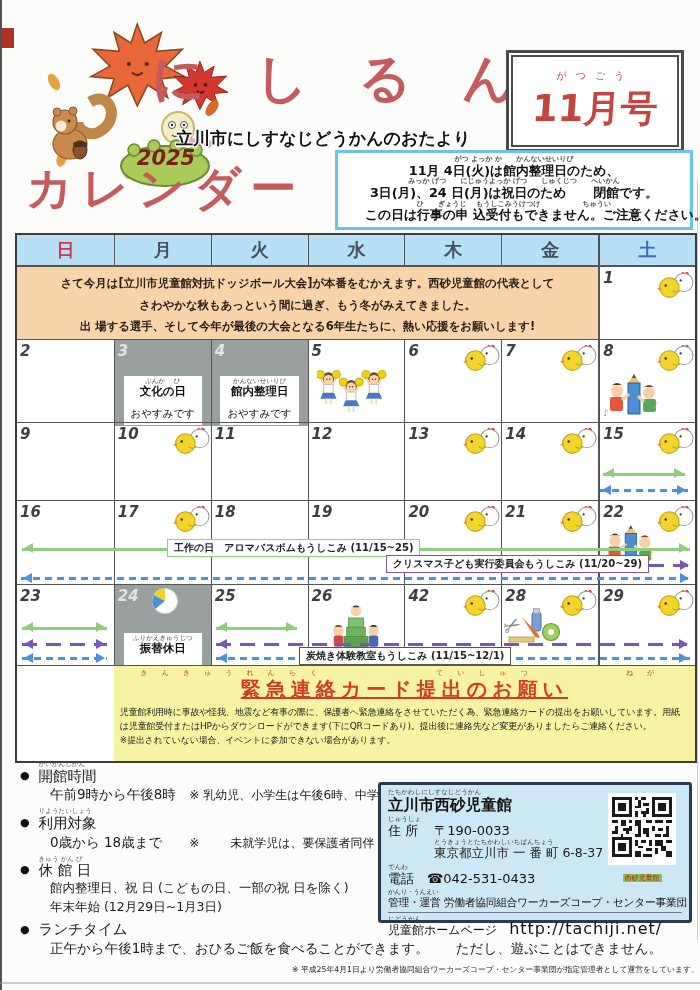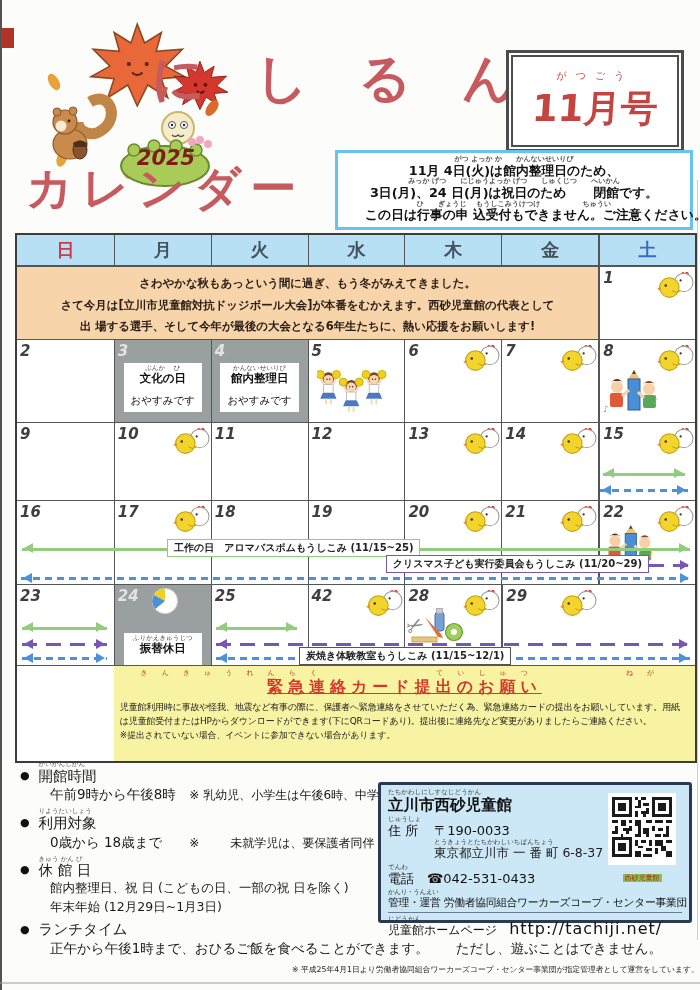--- a/index.html
+++ b/index.html
@@ -48,21 +48,21 @@
   .week.r3{height:77px;}
   .week.r4{height:83px;}
   .week.r5{height:80px;}
   .week.r6{height:95px;}
   .cell{position:relative;border-left:1px solid #555;padding:1px 3px;box-sizing:border-box;}
   .cell:first-child{border-left:none;}
   .bl2{border-left-width:2px;}
   .dnum{font-size:15px;font-weight:bold;font-style:italic;color:#3f3f3f;line-height:1.1;}
   .gray{background:#9aa0a0;}
   .gray .dnum{color:#e3e3e3;}
-  .hbox{background:#fff;width:85%;margin:3px auto 0;text-align:center;padding:2px 1px 4px;color:#111;}
+  .hbox{background:#fff;width:85%;margin:16px auto 0;text-align:center;padding:2px 1px 4px;color:#111;}
   .hbox .fg{font-size:6.5px;color:#444;line-height:1;}
   .hbox .ht{font-size:11.5px;font-weight:bold;line-height:1.2;}
   .hbox .hn{font-size:10.5px;margin-top:9px;}
   .msg{grid-column:1/7;background:#f8d4ab;text-align:center;padding-top:6px;}
   .msg .ml{font-size:11.4px;font-weight:bold;color:#2a2018;line-height:1.9;white-space:nowrap;}
   .chick{position:absolute;top:2px;right:1px;width:37px;height:30px;}
   .icon-center{display:block;margin:4px auto 0;}
 
   
   .arr{position:absolute;z-index:2;}
@@ -78,21 +78,21 @@
   .arr.b::after{right:-3px;top:-4px;border-left:9px solid #4b93d9;}
   .arr-label{position:absolute;z-index:3;background:#fff;font-size:10px;font-weight:bold;color:#222;
              padding:1px 6px;white-space:nowrap;}
   .arr-label.g{border:1.5px solid #92cc7e;}
   .arr-label.p{border:1.5px solid #7657b5;}
   .arr-label.b{border:1.5px solid #555;}
 
   
   .emergency{grid-column:2/8;background:#f8f3a3;padding:4px 6px;box-sizing:border-box;border-left:1px solid #555;}
   .em-fg{text-align:center;font-size:7px;color:#c04030;letter-spacing:14px;line-height:1;}
-  .em-title{text-align:center;font-size:16px;font-weight:bold;color:#d43a28;letter-spacing:5px;
+  .em-title{text-align:center;font-size:20px;font-weight:bold;color:#d43a28;letter-spacing:5px;
             text-decoration:underline;line-height:1.25;margin-bottom:3px;white-space:nowrap;}
   .em-body{font-size:9px;letter-spacing:-0.2px;line-height:1.6;color:#181818;white-space:nowrap;}
   .em-note{font-size:8.8px;margin-top:1px;color:#181818;}
 
   
   .info{position:absolute;left:20px;top:757px;width:665px;}
   .sec-head{display:flex;align-items:flex-end;gap:9px;margin-top:4px;}
   .bullet{font-size:11px;line-height:1.6;color:#111;}
   .head-wrap{line-height:1;}
   .head-wrap .fg{font-size:6.5px;color:#555;line-height:1;}
@@ -254,20 +254,21 @@
 
   <div class="title-main">にしるん</div>
 
   <div class="issue-box">
     <div class="issue-inner">
       <div class="issue-fg">がつごう</div>
       <div class="issue-txt">11月号</div>
     </div>
   </div>
 
+  <div class="subtitle">立川市にしすなじどうかんのおたより</div>
   <div class="cal-word">カレンダー</div>
 
   <div class="notice">
     <div class="fg">がつ よっか か　　かんないせいりび</div>
     <div class="ln">11月 4日(火)は館内整理日のため、</div>
     <div class="fg">みっか げつ　　にじゅうよっか げつ　　しゅくじつ　　へいかん</div>
     <div class="ln"><span>3日(月)、24 日(月)は祝日のため</span><span class="u">閉館</span><span>です。</span></div>
     <div class="fg">ひ　　ぎょうじ　 もうしこみうけつけ　　　　　　ちゅうい</div>
     <div class="ln"><span class="u">この日は行事の申 込受付もできません。</span><span>ご注意ください。</span></div>
   </div>
@@ -279,22 +280,22 @@
       <div class="wd">月</div>
       <div class="wd">火</div>
       <div class="wd">水</div>
       <div class="wd">木</div>
       <div class="wd">金</div>
       <div class="wd sat">土</div>
     </div>
 
     <div class="week r1">
       <div class="cell msg">
+        <div class="ml">さて今月は[立川市児童館対抗ドッジボール大会]が本番をむかえます。西砂児童館の代表として</div>
         <div class="ml">さわやかな秋もあっという間に過ぎ、もう冬がみえてきました。</div>
-        <div class="ml">さて今月は[立川市児童館対抗ドッジボール大会]が本番をむかえます。西砂児童館の代表として</div>
         <div class="ml">出 場する選手、そして今年が最後の大会となる6年生たちに、熱い応援をお願いします!</div>
       </div>
       <div class="cell bl2">
         <span class="dnum">1</span>
         <svg class="chick" viewBox="0 0 36 29">
             <use href="#g-chick"></use>
           </svg>
       </div>
     </div>
 
@@ -422,20 +423,26 @@
         <svg style="position:absolute;left:36px;top:2px" width="28" height="28" viewBox="0 0 30 30">
             <use href="#g-ball"></use>
           </svg>
         <div class="hbox" style="margin-top:28px">
           <div class="fg">ふりかえきゅうじつ</div>
           <div class="ht">振替休日</div>
           <div class="hn">おやすみです</div>
         </div>
       </div>
       <div class="cell"><span class="dnum">25</span></div>
+      <div class="cell">
+        <span class="dnum">26</span>
+        <svg class="icon-center" style="margin-top:0" width="50" height="50" viewBox="0 0 52 54">
+            <use href="#g-craft"></use>
+          </svg>
+      </div>
       <div class="cell">
         <span class="dnum">42</span>
         <svg class="chick" viewBox="0 0 36 29">
             <use href="#g-chick"></use>
           </svg>
       </div>
       <div class="cell">
         <span class="dnum">28</span>
         <svg class="chick" viewBox="0 0 36 29">
             <use href="#g-chick"></use>

